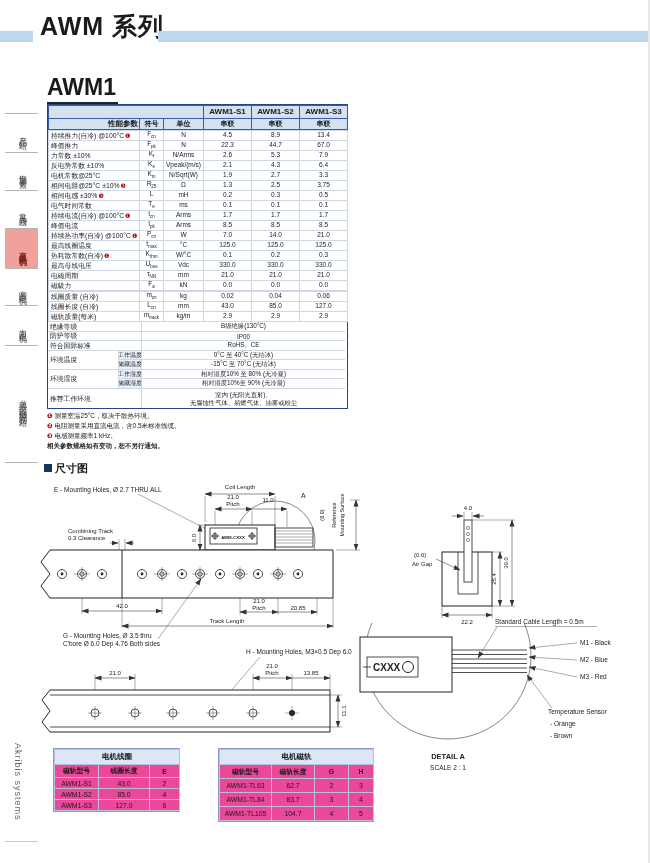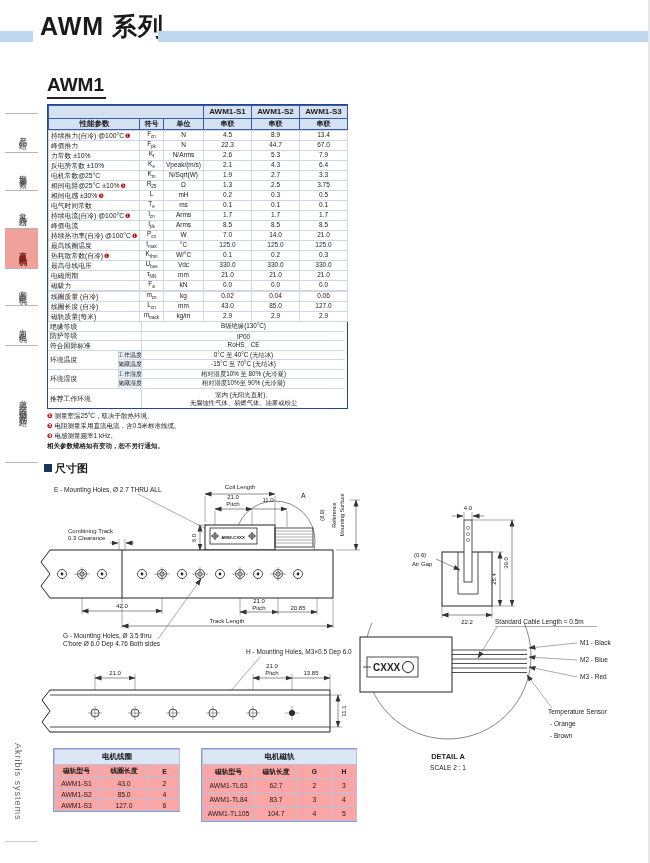--- a/index.html
+++ b/index.html
@@ -19,31 +19,31 @@
        display:flex;align-items:center;justify-content:center;
        writing-mode:vertical-rl;text-orientation:upright;
        font-size:8px;letter-spacing:2px;color:#4a4a4a;cursor:pointer;}
   .tab.active{background:#f0a19b;color:#7c231a;font-weight:bold;}
   .tab-last{border-bottom:1px solid #b5b5b5;}
   .brand{left:13px;top:743px;height:90px;writing-mode:vertical-rl;
          font-size:9px;color:#666;letter-spacing:1px;}
   .side-bottom-line{left:5px;top:841px;width:33px;border-top:1px solid #c9c9c9;}
 
   
-  .model-title{left:47px;top:74px;font-size:19px;font-weight:700;
+  .model-title{left:47px;top:74px;font-size:23px;font-weight:700;
                border-bottom:2px solid #222;padding:0 2px 1px 0;}
 
   
   .spec-wrap{left:47px;top:104px;width:299px;border:1.5px solid #24448c;background:#fff;}
   .spec-wrap table{border-collapse:collapse;width:100%;table-layout:fixed;}
   .spec-wrap td{padding:0 1px;line-height:1.05;overflow:hidden;white-space:nowrap;}
   .hd td{background:#d3e1f1;border:1px solid #3a5ba9;text-align:center;font-weight:bold;}
   .hd1 td{height:12px;font-size:8px;}
   .hd2 td{height:10px;font-size:7px;}
-  .hd2 td.c-name{text-align:center;font-size:7.5px;padding-left:2px;}
+  .hd2 td.c-name{text-align:right;font-size:7.5px;padding-left:2px;}
   tr.drow td{height:8.2px;font-size:6.5px;border:1px solid #ccd8e6;text-align:center;color:#222;}
   tr.drow td.c-name{text-align:left;font-size:6.8px;padding-left:2px;}
   .note-mark{color:#c00000;font-size:6px;margin-left:1px;}
   sub{font-size:4.5px;}
   .band{height:11px;background:#d3e1f1;border-top:1px solid #3a5ba9;border-bottom:1px solid #3a5ba9;
         font-size:7.5px;font-weight:bold;line-height:11px;padding-left:3px;}
   .other-grid{display:grid;grid-template-columns:70px 23px 204px;
               grid-template-rows:repeat(7,9.5px) 19.5px;font-size:6.3px;}
   .og{border-bottom:1px solid #ccd8e6;display:flex;align-items:center;overflow:hidden;white-space:nowrap;}
   .og.lab{padding-left:2px;font-size:6.8px;}
@@ -69,28 +69,28 @@
   .t6{font-size:6px;}  .t55{font-size:5.5px;} .t65{font-size:6.5px;}
   .t7{font-size:7px;}  .t10{font-size:10px;font-weight:bold;}
   .t75{font-size:7.5px;font-weight:bold;}
   .oln{stroke:#222;stroke-width:1;fill:none;}
   .oln2{stroke:#222;stroke-width:.8;fill:none;}
   .dml{stroke:#444;stroke-width:.6;fill:none;}
   .thin{stroke:#444;stroke-width:.45;fill:none;}
   .wht{fill:#fff;}
 
   
-  .btab{border:1.2px solid #8f98c6;background:#fca5a5;}
+  .btab{border:1.2px solid #8f98c6;background:#ec4899;}
   .btab table{border-collapse:collapse;table-layout:fixed;width:100%;}
   .btab td{border:1px solid #b9bfdd;font-size:6.8px;text-align:center;padding:0;overflow:hidden;white-space:nowrap;}
   .btab .ttl td{background:#dbe7f5;font-weight:bold;font-size:7.5px;height:14px;}
   .btab .bh td{font-weight:bold;height:12px;}
   .coil-table{left:53px;top:748px;width:125px;}
   .coil-table tr.br td{height:10px;}
-  .track-table{left:201px;top:748px;width:154px;}
+  .track-table{left:218px;top:748px;width:154px;}
   .track-table .bh td{height:13px;}
   .track-table tr.br td{height:13px;}
   .page-edge{left:648px;top:0;width:2px;height:863px;background:#e8e8e8;}
 </style>
 </head>
 <body>
 
 <div class="abs sidebar">
   <div class="tab" style="top:113px;height:39px;">
       <span>产品介绍</span>

